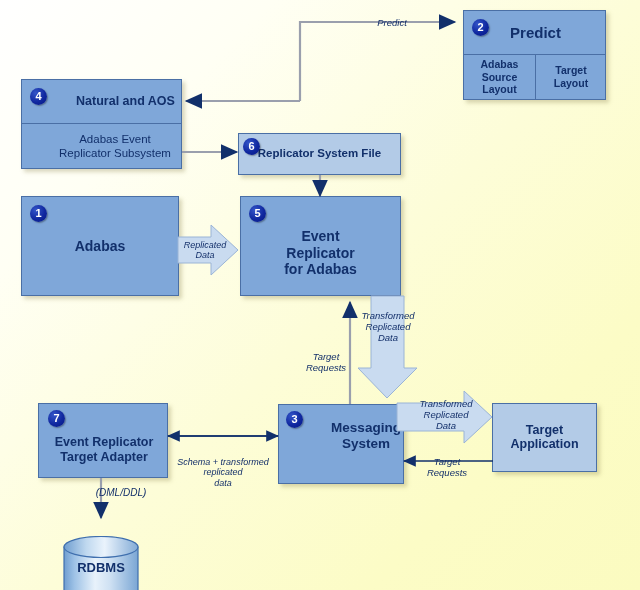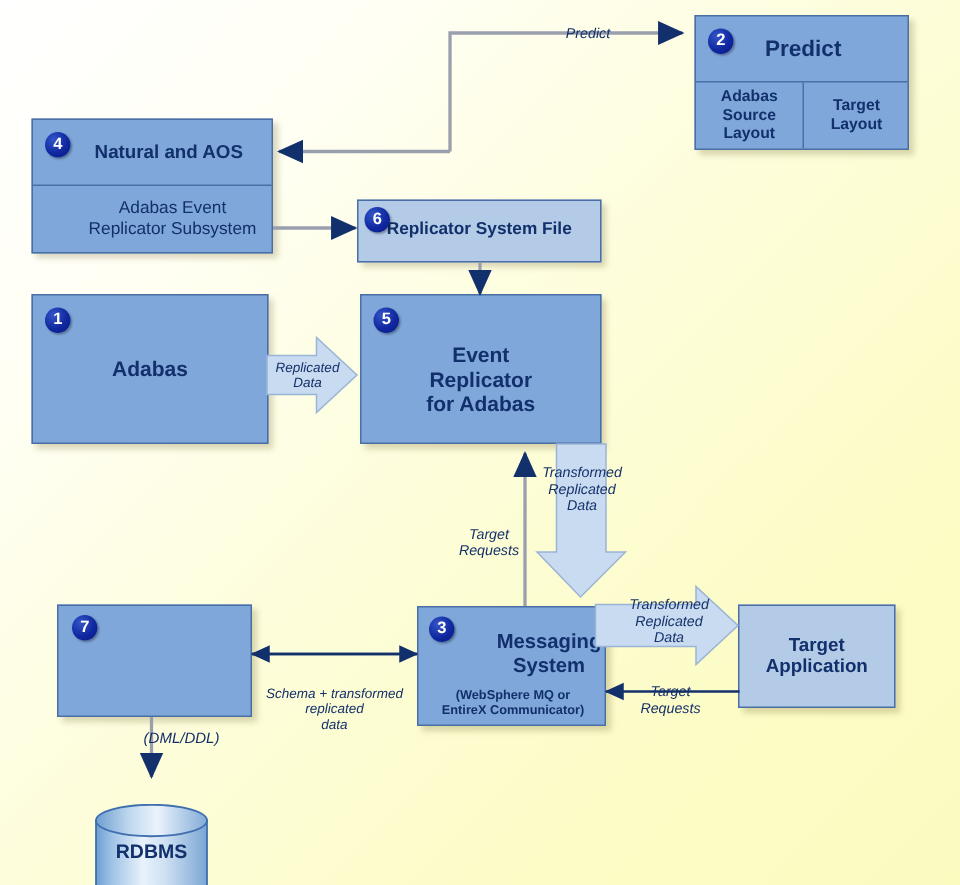--- a/index.html
+++ b/index.html
@@ -148,21 +148,21 @@
     <div class="vdivider" style="left:71px; top:44px; bottom:0;"></div>
     <div class="cell" style="left:0; top:44px; width:71px; height:44px; font-size:10.5px; font-weight:bold; white-space:pre-line;">Adabas
 Source
 Layout</div>
     <div class="cell" style="left:72px; top:44px; width:70px; height:44px; font-size:10.5px; font-weight:bold; white-space:pre-line;">Target
 Layout</div>
   </div>
 
   <div class="node nd-main" style="left:21px; top:79px; width:161px; height:90px;">
     <div class="badge" style="left:8px; top:8px;">4</div>
-    <div class="cell" style="left:3px; top:0; width:161px; height:43px; font-size:12.5px; font-weight:bold; padding-left:14px;">Natural and AOS</div>
+    <div class="cell" style="left:16px; top:0; width:161px; height:43px; font-size:12.5px; font-weight:bold; padding-left:14px;">Natural and AOS</div>
     <div class="divider" style="top:43px;"></div>
     <div class="cell" style="left:0; top:44px; width:186px; height:45px; font-size:11.5px; font-weight:normal; white-space:pre-line;">Adabas Event
 Replicator Subsystem</div>
   </div>
 
   <div class="node nd-light" style="left:238px; top:133px; width:163px; height:42px;">
     <div class="badge" style="left:4px; top:4px;">6</div>
     <div class="ctr" style="font-size:11.5px; ">Replicator System File</div>
   </div>
 
@@ -175,31 +175,31 @@
     <div class="badge" style="left:8px; top:8px;">5</div>
     <div class="ctr" style="font-size:14px; white-space:pre-line; margin-top:7px;">Event
 Replicator
 for Adabas</div>
   </div>
 
   <div class="node nd-main" style="left:278px; top:404px; width:126px; height:80px;">
     <div class="badge" style="left:7px; top:6px;">3</div>
     <div class="cell" style="left:0; top:12px; width:126px; height:38px; font-size:13.5px; font-weight:bold; white-space:pre-line;margin-left:24px;">Messaging
 System</div>
-    <div class="cell" style="left:0; top:50px; width:126px; height:26px; font-size:8.5px; font-weight:bold; white-space:pre-line;">(WebSphere MQ or
-EntireX Communicator)</div>
   </div>
 
   <div class="node nd-light" style="left:492px; top:403px; width:105px; height:69px;">
     <div class="ctr" style="font-size:12.5px; white-space:pre-line;">Target
 Application</div>
   </div>
 
   <div class="node nd-main" style="left:38px; top:403px; width:130px; height:75px;">
     <div class="badge" style="left:9px; top:6px;">7</div>
+    <div class="cell" style="left:0; top:24px; width:130px; height:44px; font-size:12.5px; font-weight:bold; white-space:pre-line;">Event Replicator
+Target Adapter</div>
   </div>
 
   <div class="cyl" style="left:63px; top:516px; width:76px; height:66px;">
     <svg width="76" height="66" viewBox="0 0 76 66">
       <defs>
         <linearGradient id="cylg" x1="0" y1="0" x2="1" y2="0">
           <stop offset="0%" stop-color="#6f9ed0"></stop>
           <stop offset="14%" stop-color="#9ec2e6"></stop>
           <stop offset="42%" stop-color="#e8f2fb"></stop>
           <stop offset="62%" stop-color="#cfe1f3"></stop>

